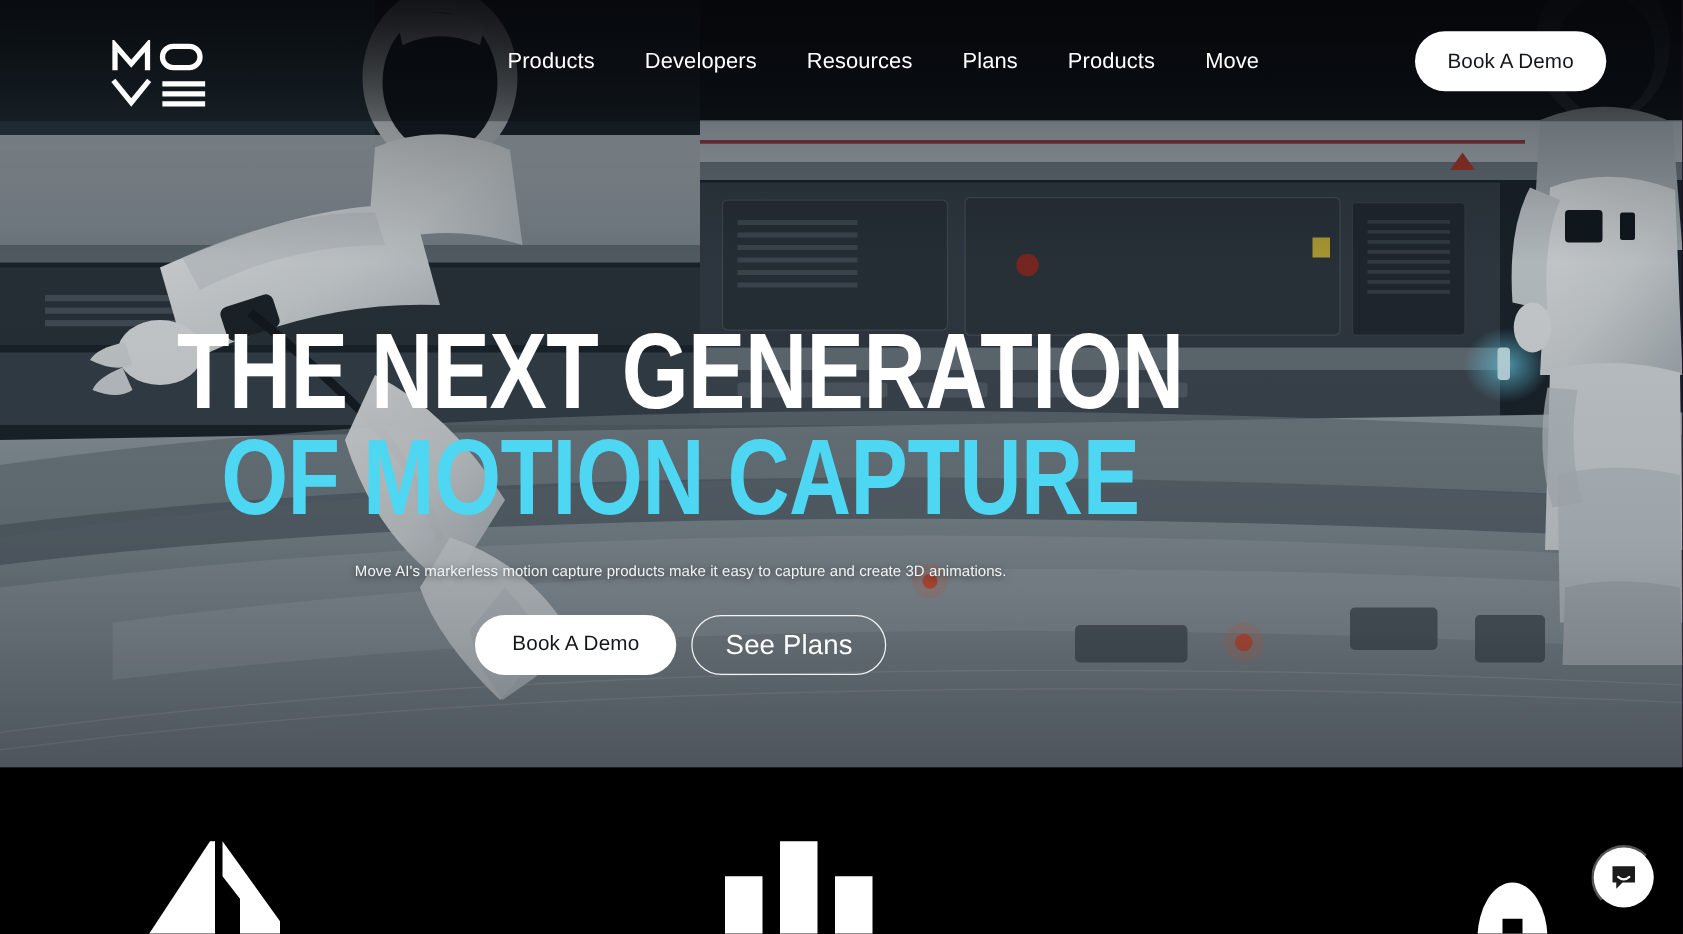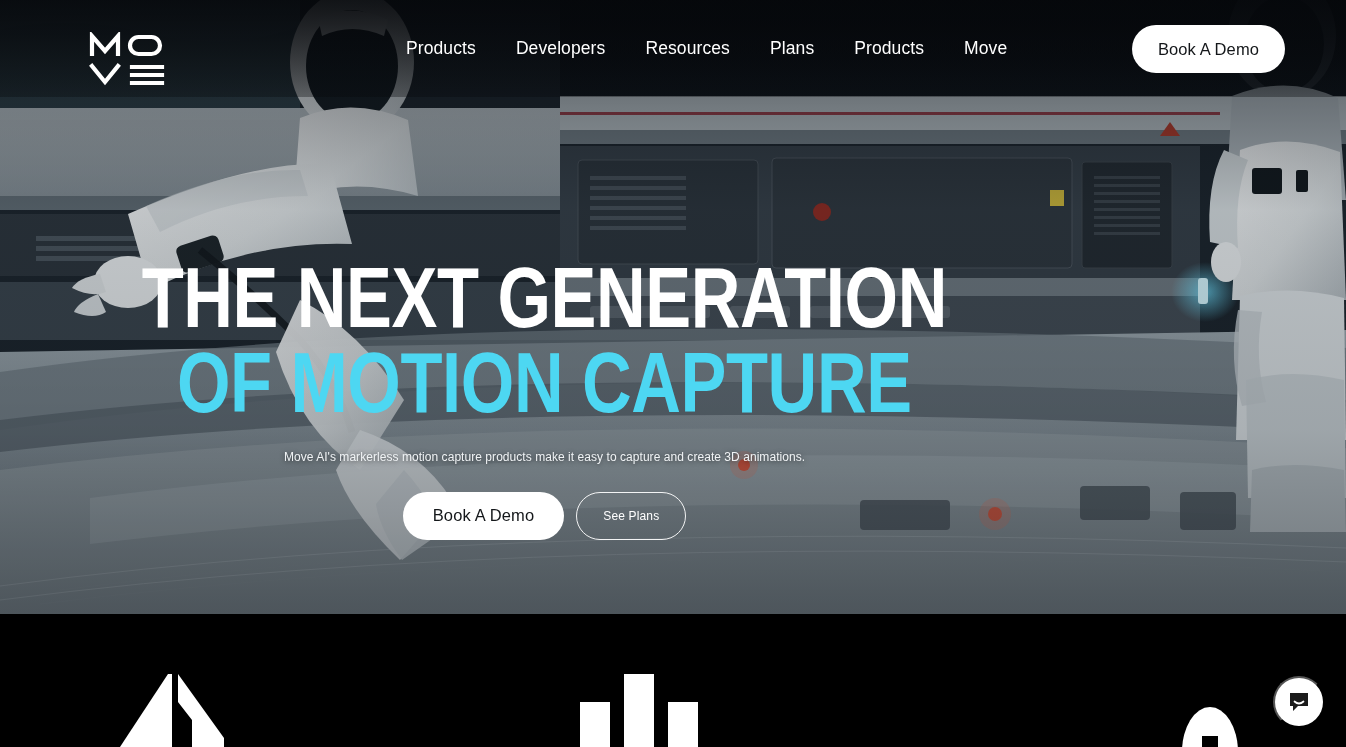--- a/index.html
+++ b/index.html
@@ -81,21 +81,21 @@
     height:48px; padding:0 30px; border-radius:24px;
     background:#fff; color:#14171a; border:none;
     font-family:"Liberation Sans", sans-serif;
     font-size:16.5px; font-weight:400; letter-spacing:.15px;
     display:flex; align-items:center; justify-content:center; cursor:pointer;
   }
   .btn-ghost {
     height:48px; padding:12px 26px; border-radius:24px;
     background:transparent; color:#fff; border:1.3px solid rgba(255,255,255,.92);
     font-family:"Liberation Sans", sans-serif;
-    font-size:12px; font-weight:400; letter-spacing:.15px;
+    font-size:22px; font-weight:400; letter-spacing:.15px;
     display:flex; align-items:center; justify-content:center; cursor:pointer;
   }
 
   
   .logostrip {
     position:absolute; left:0; top:614px; width:1346px; height:133px;
     background:#000; overflow:hidden;
   }
   .logostrip-inner {
     position:absolute; left:0; top:0; width:1346px; height:220px;

